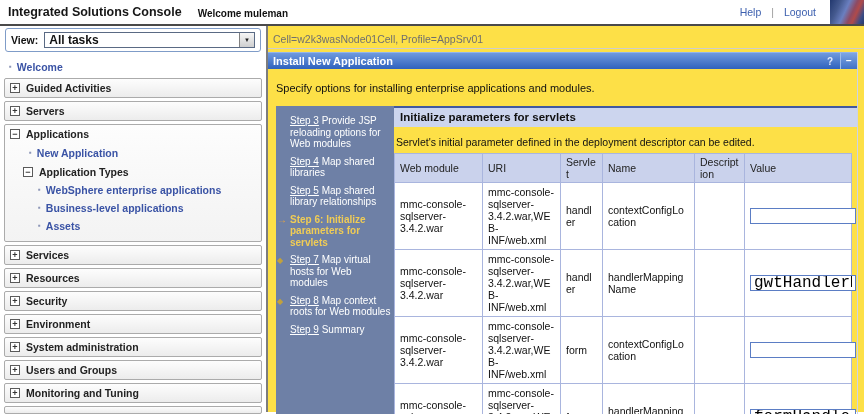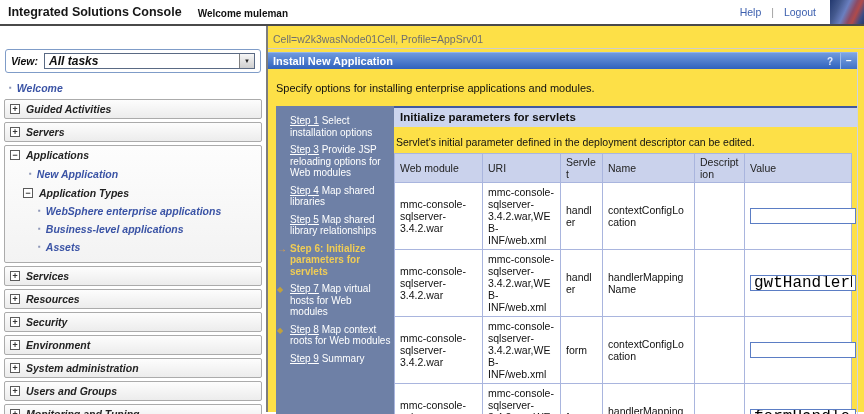--- a/index.html
+++ b/index.html
@@ -15,21 +15,21 @@
   .top-links { font-size:10.5px; margin-right:14px; color:#8a8a8a; }
   .top-links .lnk { color:#3c5fae; text-decoration:none; cursor:pointer; }
   .top-links .sep { margin:0 7px; color:#9a9a9a; }
   .corner-graphic { width:34px; height:24px; margin-right:0;
     background:linear-gradient(115deg,#22386e 0%,#44598e 25%,#6a7fc0 45%,#8e4a63 62%,#b04a4a 72%,#3a4c86 88%,#27386c 100%); }
 
   
   .cols { display:flex; height:386px; }
 
   
-  .sidebar { width:268px; border-right:2px solid #7d7d7d; padding-top:21px; background:#fff;font-style:italic; }
+  .sidebar { width:268px; border-right:2px solid #7d7d7d; padding-top:0; background:#fff; }
   .view-box { margin:2px 5px 6px 5px; border:1px solid #7f9cc8; border-radius:3px;
     padding:3px 5px; display:flex; align-items:center; gap:6px; }
   .view-label { font-size:10.5px; font-weight:bold; }
   .fake-select { flex:1; display:flex; align-items:center; border:1px solid #5a6a84;
     background:#fff; height:16px; cursor:pointer; }
   .fake-select .txt { flex:1; font-size:12px; padding:0 4px; font-weight:bold; }
   .fake-select .dd { width:15px; align-self:stretch; background:linear-gradient(#f6f6f6,#cfcfcf);
     border-left:1px solid #808080; font-size:6px; color:#222; display:flex; align-items:center; justify-content:center; }
   .welcome-row { padding:3px 2px 5px 9px; display:flex; align-items:center; gap:5px; cursor:pointer; }
   .bullet { font-size:8px; color:#8e97b8; line-height:8px; }
@@ -196,24 +196,20 @@
         <span class="min-btn">−</span>
       </div>
 
       <div class="content">
         <div class="intro">Specify options for installing enterprise applications and modules.</div>
 
         <div class="wizard">
 
           <div class="steps">
             <div class="step">
-              <span class="step-num">Step 1</span>
-              <span>Select installation options</span>
-            </div>
-            <div class="step">
               <span class="step-num">Step 3</span>
               <span>Provide JSP reloading options for Web modules</span>
             </div>
             <div class="step">
               <span class="step-num">Step 4</span>
               <span>Map shared libraries</span>
             </div>
             <div class="step">
               <span class="step-num">Step 5</span>
               <span>Map shared library relationships</span>

